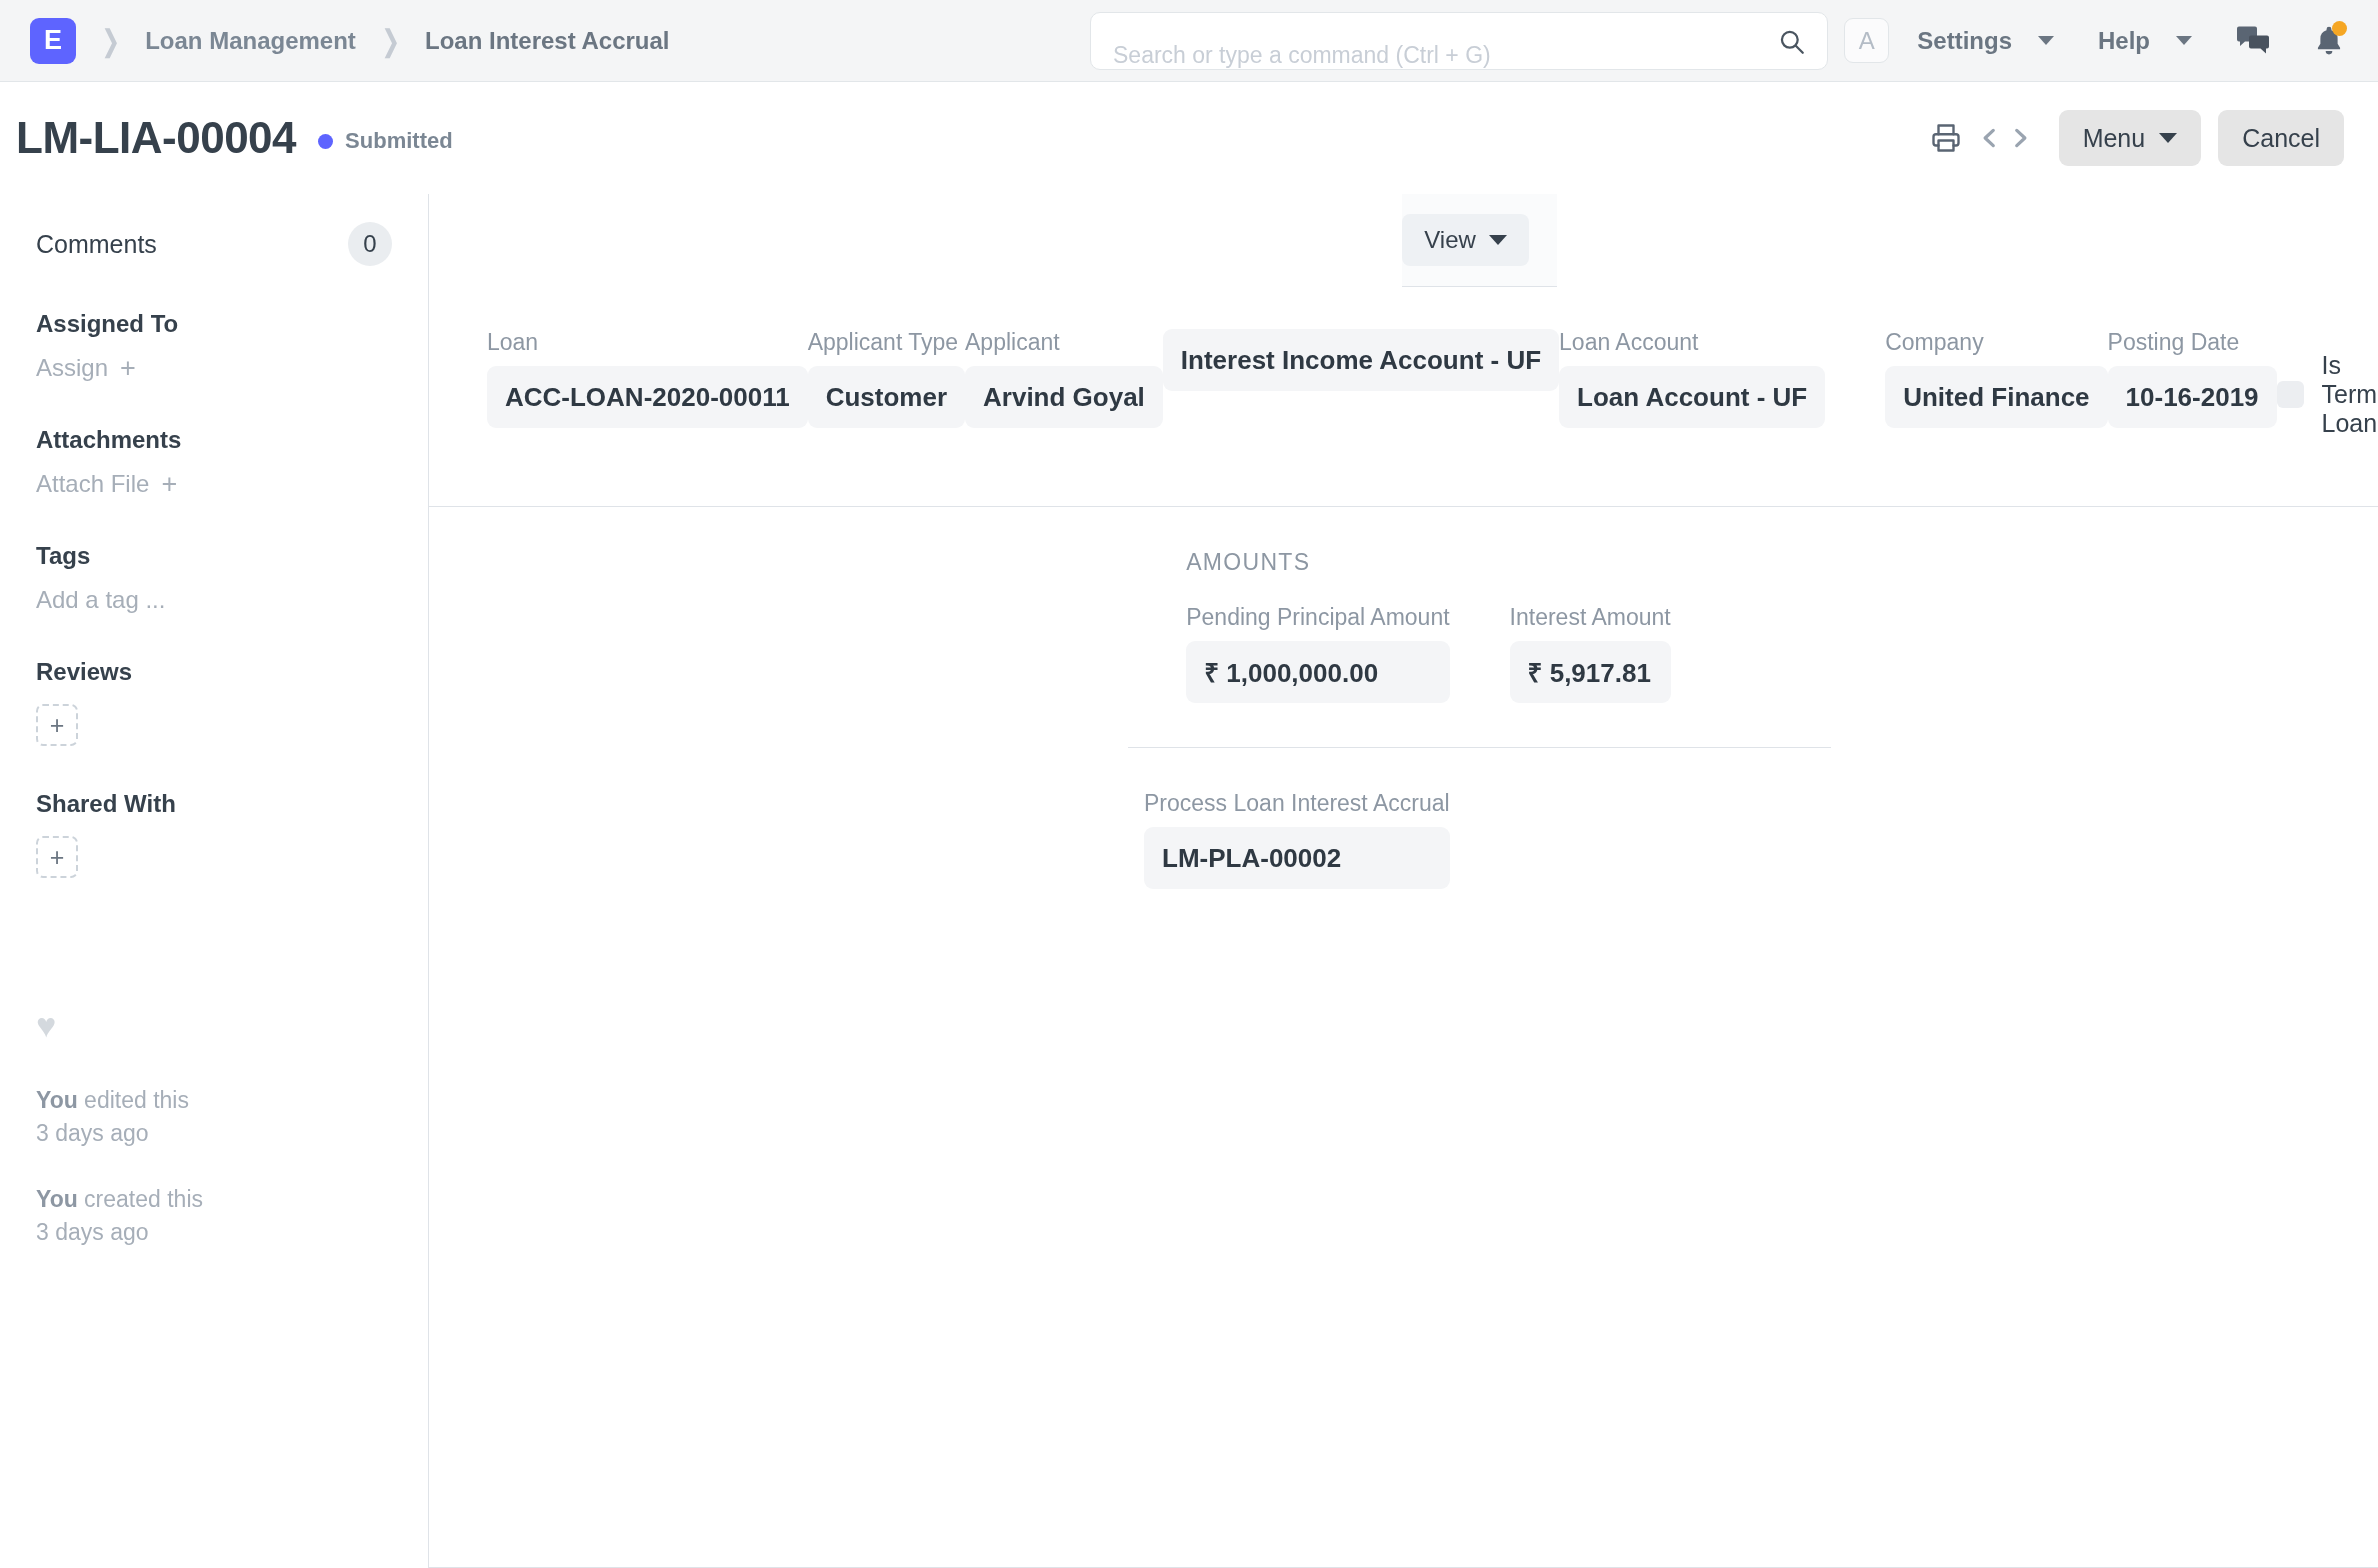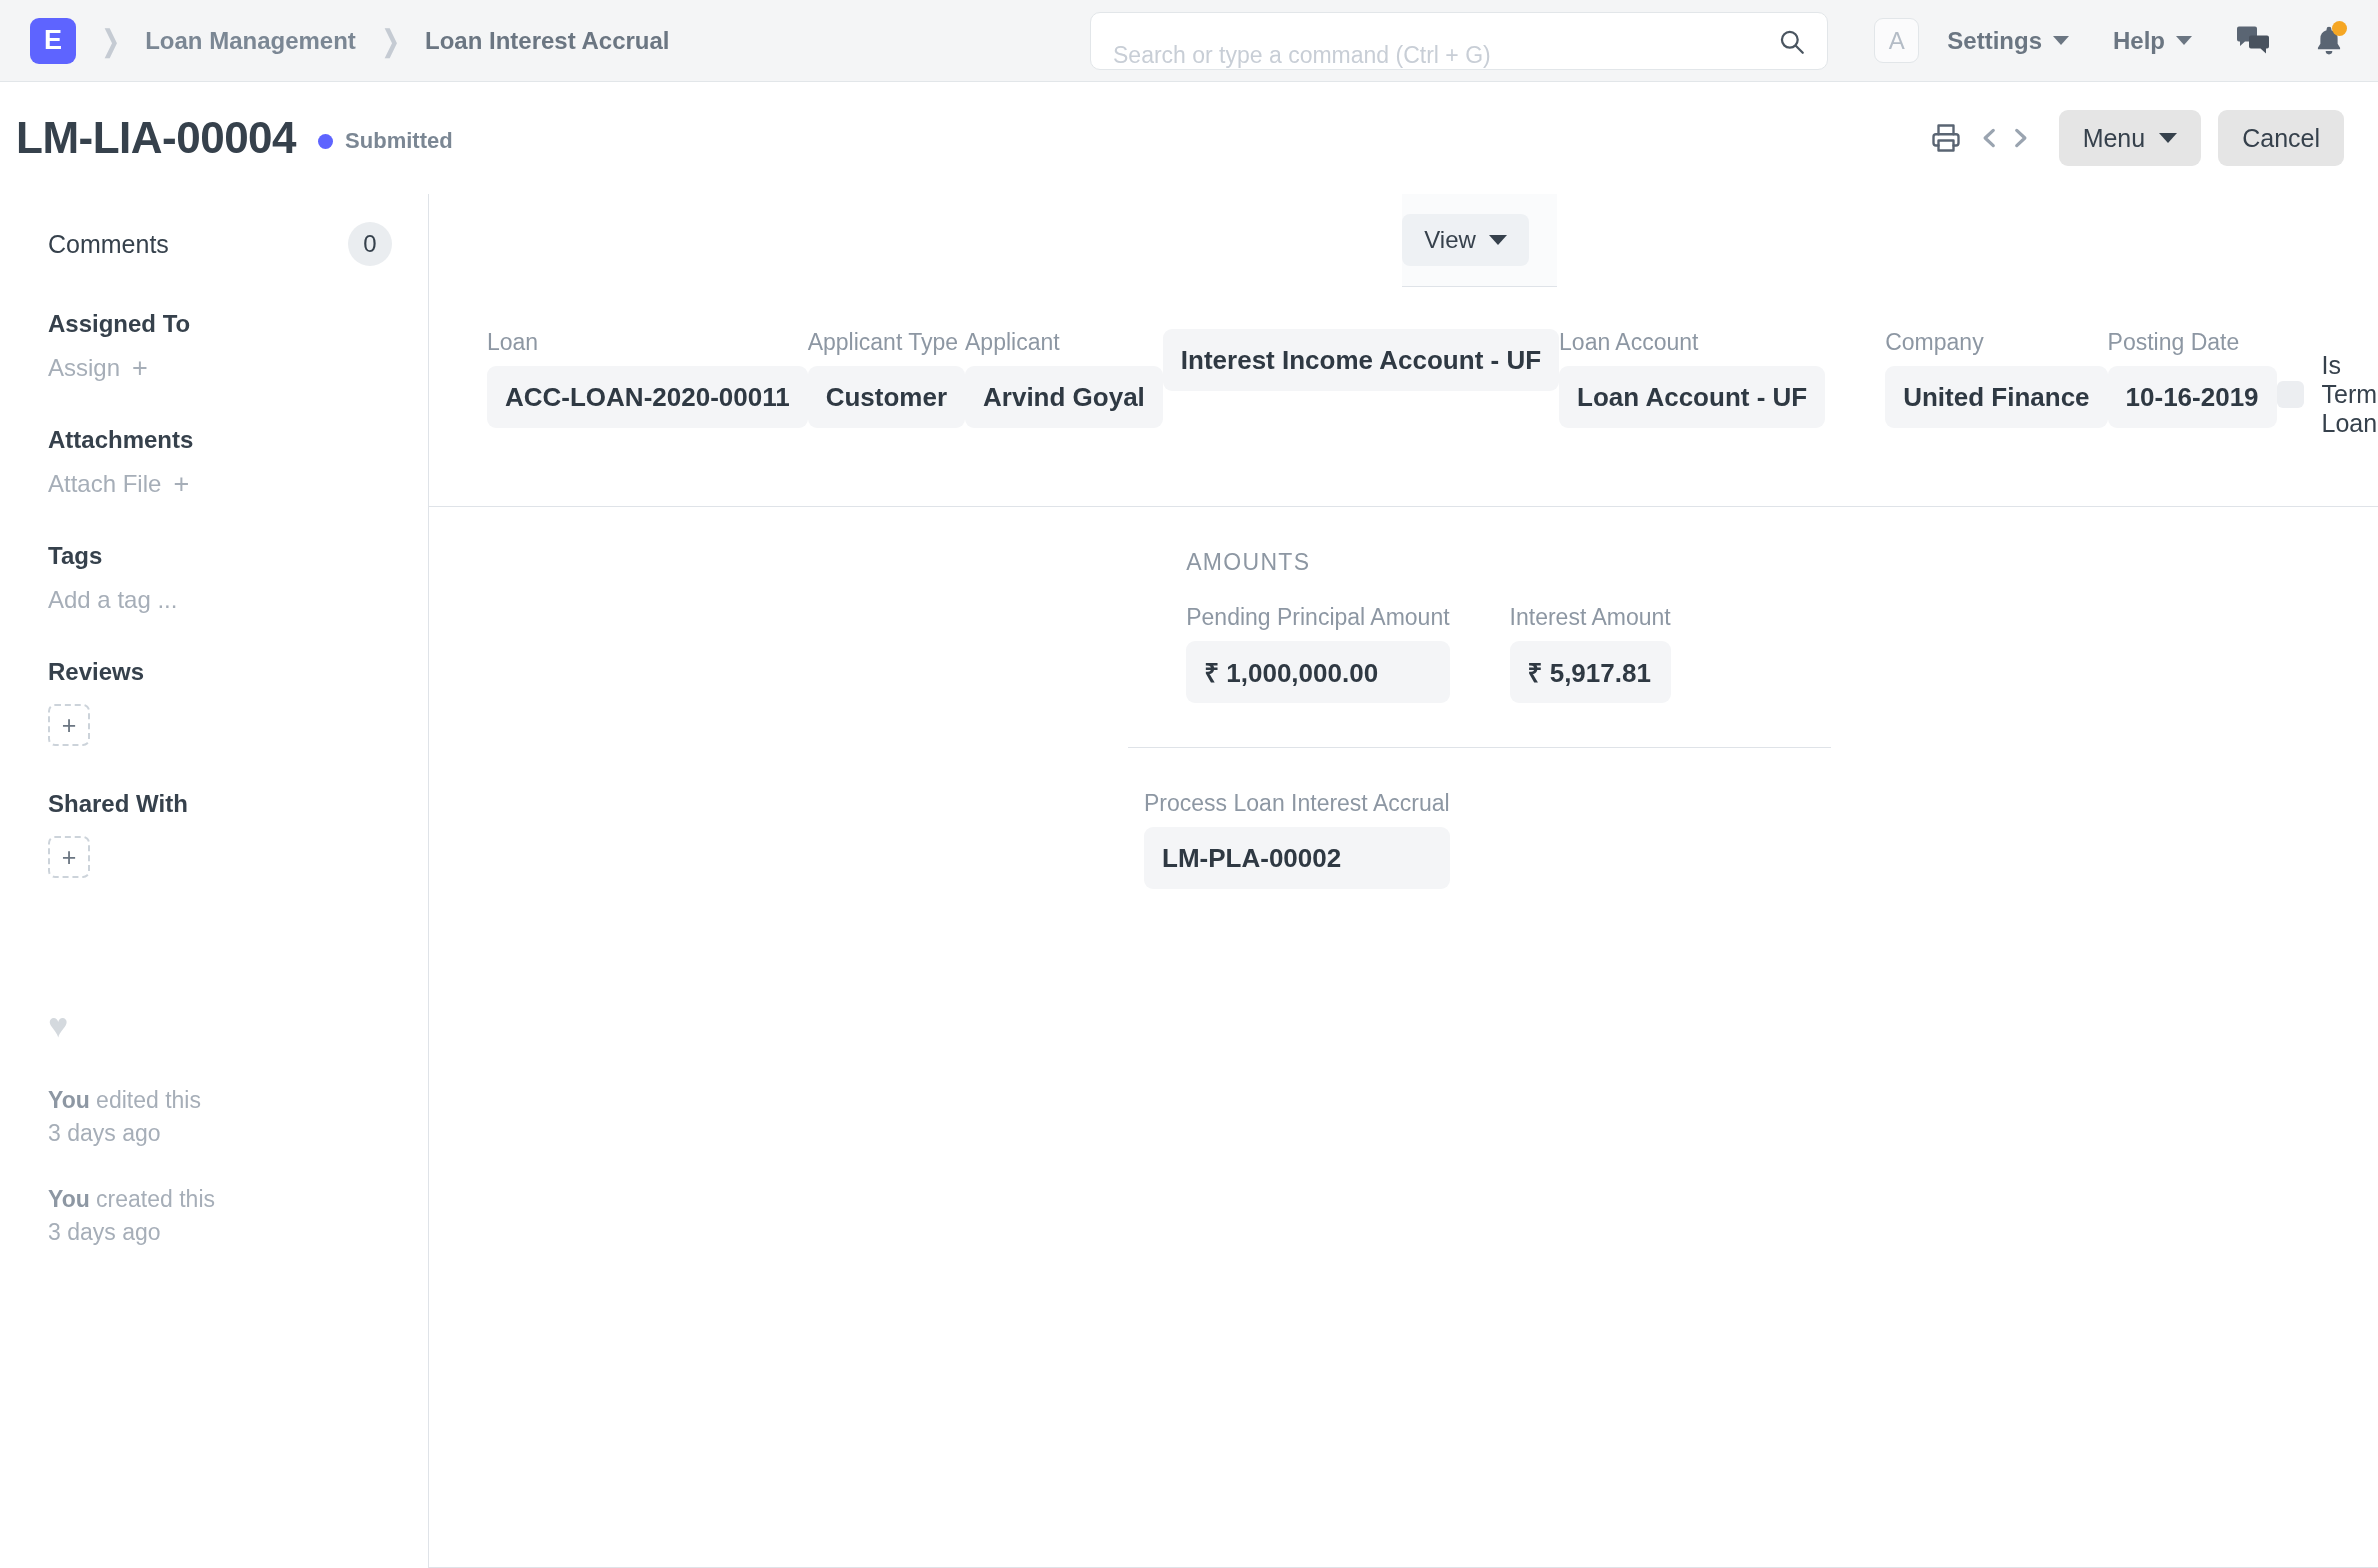--- a/index.html
+++ b/index.html
@@ -92,21 +92,21 @@
     display: flex; align-items: center; justify-content: center;
     color: #b4bcc6;
     font-size: 24px;
     margin-right: 28px;
   }
   .nav-link {
     color: #6b7682;
     font-size: 24px;
     font-weight: bold;
     display: flex; align-items: center;
-    gap: 11px;
+    gap: 26px;
     margin-right: 44px;
     white-space: nowrap;
   }
   .caret {
     width: 0; height: 0;
     border-left: 8px solid transparent;
     border-right: 8px solid transparent;
     border-top: 9px solid #6b7682;
     display: inline-block;
   }
@@ -187,21 +187,21 @@
   .layout {
     display: flex;
     height: 1374px;
     background: #ffffff;
   }
 
   
   .sidebar {
     width: 428px;
     flex: 0 0 428px;
-    padding: 28px 36px 0 48px;
+    padding: 28px 36px 0 36px;
     background: #ffffff;
     position: relative;
   }
   .sb-row {
     display: flex;
     align-items: center;
     justify-content: space-between;
   }
   .sb-head {
     font-size: 25px;

